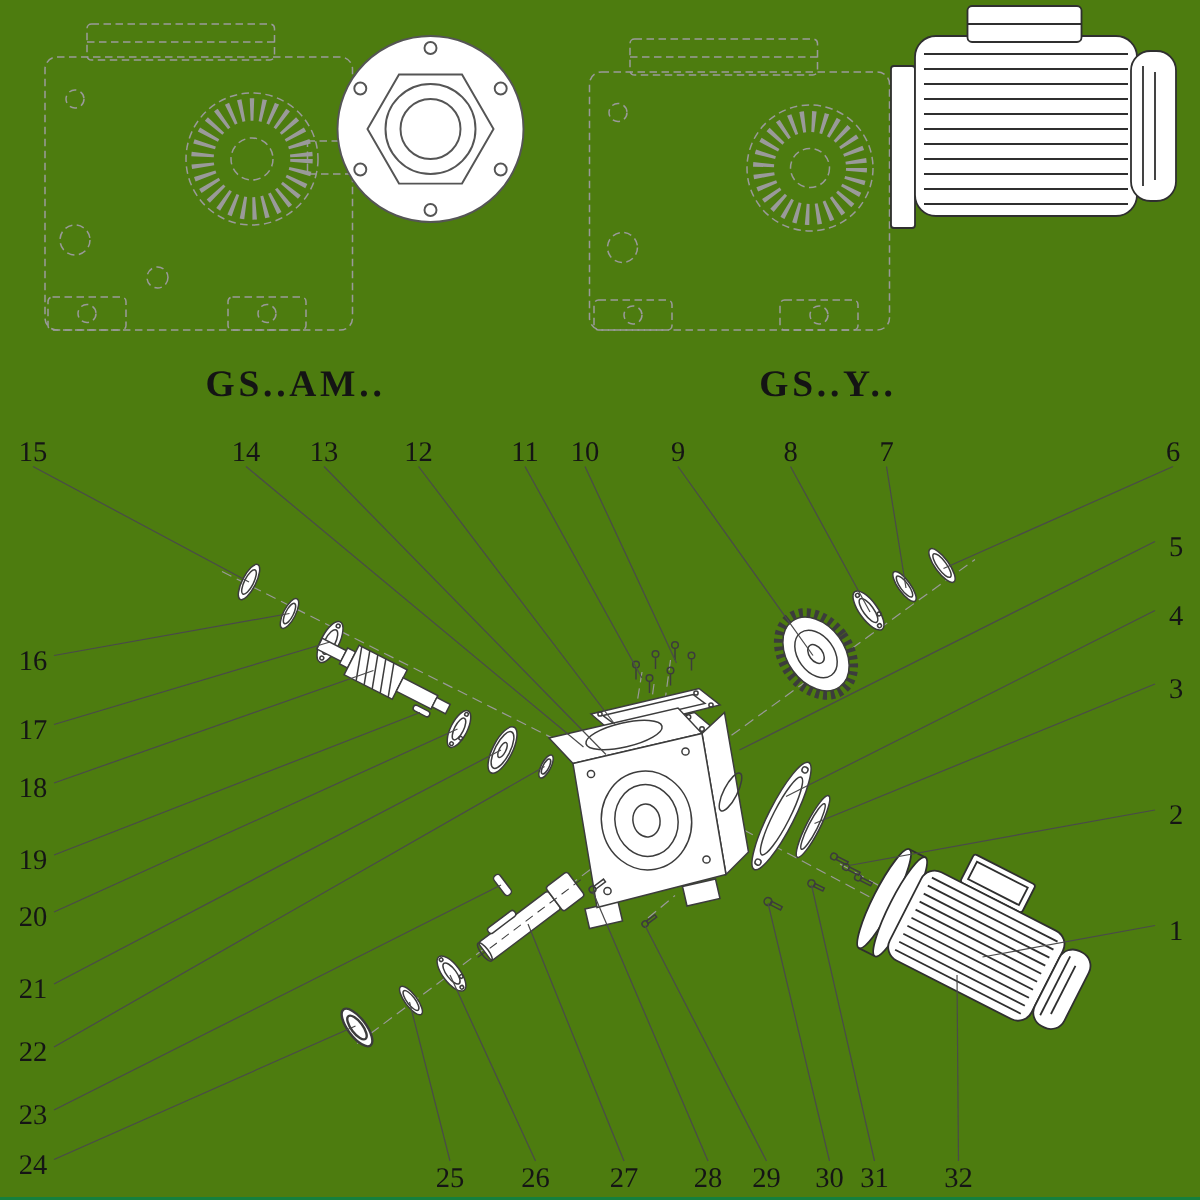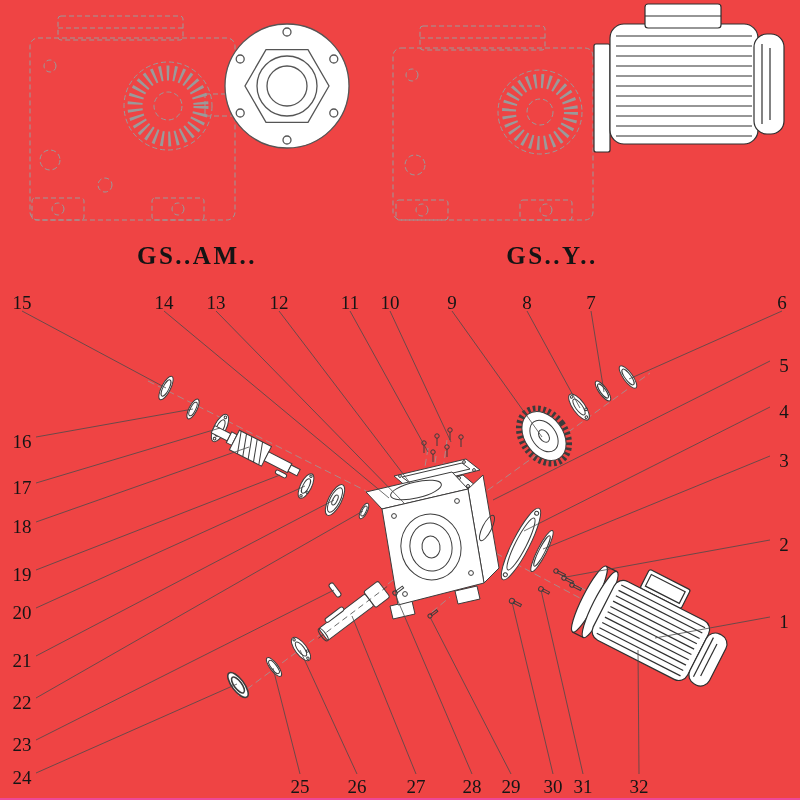--- a/index.html
+++ b/index.html
@@ -1,18 +1,18 @@
 <!DOCTYPE html>
 <html style="--line-color: #3c3c3c; --dashed-color: #9a9a9a; --leader-color: #4a4a4a; --callout-color: #151515;"><head>
 <meta charset="utf-8">
 <style>
   html,body{margin:0;padding:0;background:#fff;}
   .page{
-    position:relative;width:800px;height:800px;background:#ef4444;overflow:hidden;
-    border-bottom:2px solid #ec4899;box-sizing:border-box;
+    position:relative;width:800px;height:800px;background:#4d7c0f;overflow:hidden;
+    border-bottom:2px solid #15803d;box-sizing:border-box;
     font-family:"Liberation Serif",serif;
   }
   svg{position:absolute;left:0;top:0;}
   .dashed{stroke:var(--dashed-color,#9a9a9a);fill:none;stroke-width:1;stroke-dasharray:5 3;}
   .solid{stroke:var(--line-color,#3c3c3c);fill:none;stroke-width:1;}
   .motor{stroke:#2f2f2f;fill:#fff;stroke-width:1.2;}
   .axis{stroke:#9a9a9a;stroke-width:0.8;stroke-dasharray:7 4;fill:none;}
   .leader{stroke:var(--leader-color,#4a4a4a);stroke-width:0.8;}
   .variant-label{
     font-family:"Liberation Serif",serif;font-size:25px;font-weight:bold;

